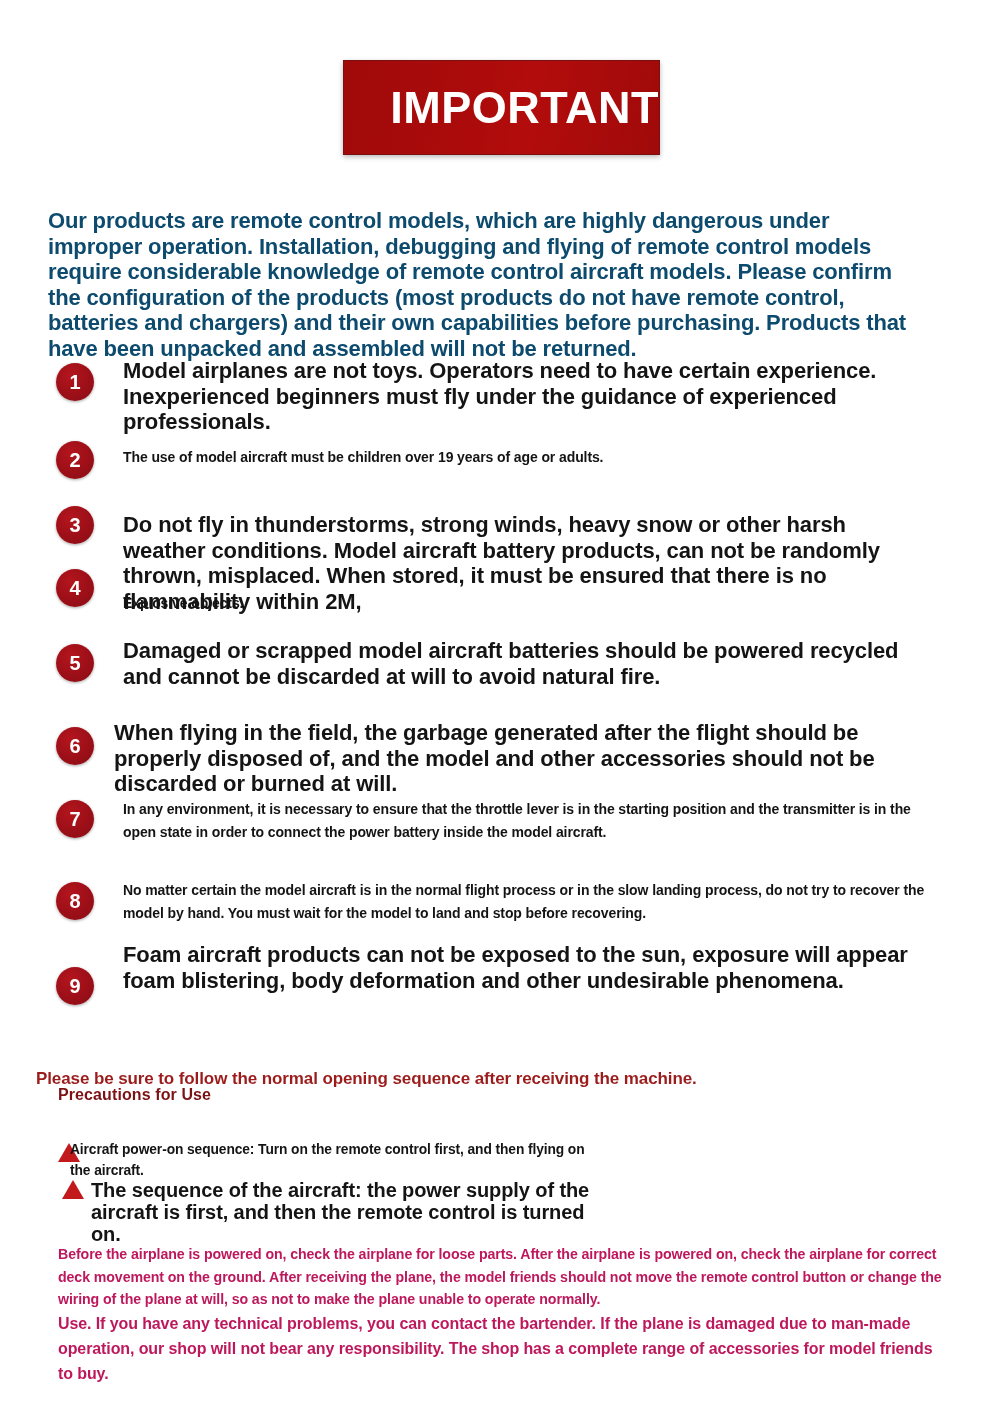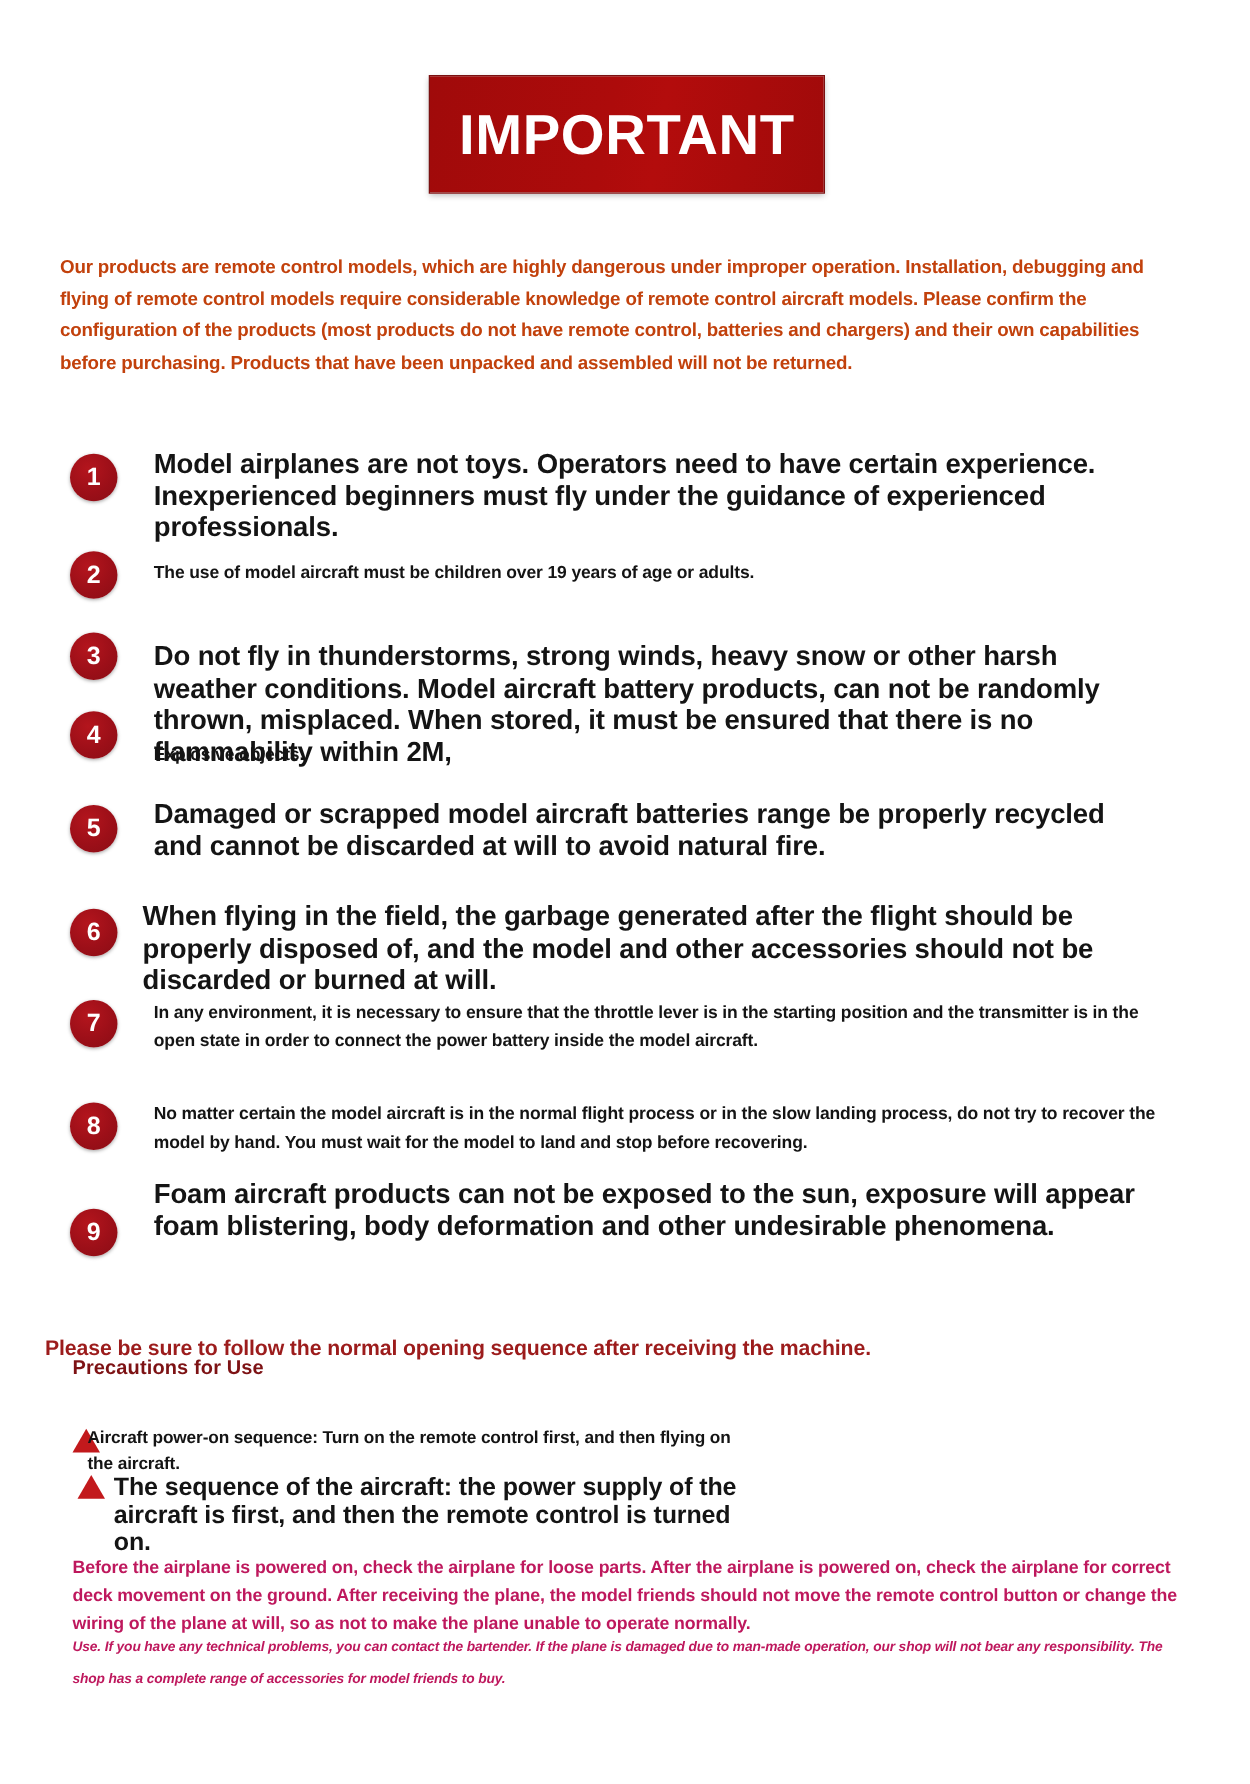--- a/index.html
+++ b/index.html
@@ -26,42 +26,42 @@
     height: 93px;
   }
   .banner {
     width: 100%;
     height: 100%;
     background: linear-gradient(100deg, #a00a0a 0%, #ad0b0b 45%, #b30c0c 58%, #a00a0a 100%);
     border: 1px solid #7a1010;
     box-shadow: 0 2px 5px rgba(0,0,0,0.28);
     display: flex;
     align-items: center;
-    justify-content: center;
+    justify-content: flex-end;
   }
   .banner-text {
     color: #ffffff;
     font-size: 45px;
     font-weight: bold;
     letter-spacing: 0.5px;
     line-height: 1;
     font-family: "Liberation Sans", "DejaVu Sans", sans-serif;
   }
 
   
   .intro {
     position: absolute;
     left: 48px;
     top: 186px;
     width: 880px;
-    font-size: 15px;
+    font-size: 22px;
     font-weight: bold;
     line-height: 25.5px;
     letter-spacing: -0.15px;
-    color: #c2410c;
+    color: #0c4a6e;
   }
 
   
   .numlist {
     position: absolute;
     left: 0;
     top: 0;
     width: 1000px;
   }
   .num-badge {
@@ -123,21 +123,21 @@
     letter-spacing: -0.1px;
   }
 
   .para {
     position: absolute;
     font-weight: bold;
     color: #be185d;
     letter-spacing: -0.1px;
   }
   .para-a { left: 58px; top: 1229px; width: 895px; font-size: 14.2px; line-height: 22.5px; }
-  .para-b { left: 58px; top: 1295px; width: 885px; font-size: 11px;   line-height: 25px; font-style: italic;   }
+  .para-b { left: 58px; top: 1295px; width: 885px; font-size: 16px;   line-height: 25px;   }
 </style>
 </head>
 <body>
 
 <div class="banner-wrap">
   <div class="banner">
     <span class="banner-text">IMPORTANT</span>
   </div>
 </div>
 
@@ -146,21 +146,21 @@
 <div class="numlist">
     <div class="num-badge" style="left: 56px; top: 363px;">1</div>
     <div class="num-text size-lg" style="left: 123px; top: 358px; width: 800px;">Model airplanes are not toys. Operators need to have certain experience. Inexperienced beginners must fly under the guidance of experienced professionals.</div>
     <div class="num-badge" style="left: 56px; top: 441px;">2</div>
     <div class="num-text size-sm" style="left: 123px; top: 446px; width: 800px;">The use of model aircraft must be children over 19 years of age or adults.</div>
     <div class="num-badge" style="left: 56px; top: 506px;">3</div>
     <div class="num-text size-lg" style="left: 123px; top: 512px; width: 800px;">Do not fly in thunderstorms, strong winds, heavy snow or other harsh weather conditions. Model aircraft battery products, can not be randomly thrown, misplaced. When stored, it must be ensured that there is no flammability within 2M,</div>
     <div class="num-badge" style="left: 56px; top: 569px;">4</div>
     <div class="num-text size-sm" style="left: 123px; top: 592px; width: 800px;">Explosive objects.</div>
     <div class="num-badge" style="left: 56px; top: 644px;">5</div>
-    <div class="num-text size-lg" style="left: 123px; top: 638px; width: 800px;">Damaged or scrapped model aircraft batteries range be properly recycled and cannot be discarded at will to avoid natural fire.</div>
+    <div class="num-text size-lg" style="left: 123px; top: 638px; width: 800px;">Damaged or scrapped model aircraft batteries should be powered recycled and cannot be discarded at will to avoid natural fire.</div>
     <div class="num-badge" style="left: 56px; top: 727px;">6</div>
     <div class="num-text size-lg" style="left: 114px; top: 720px; width: 800px;">When flying in the field, the garbage generated after the flight should be properly disposed of, and the model and other accessories should not be discarded or burned at will.</div>
     <div class="num-badge" style="left: 56px; top: 800px;">7</div>
     <div class="num-text size-sm" style="left: 123px; top: 798px; width: 810px;">In any environment, it is necessary to ensure that the throttle lever is in the starting position and the transmitter is in the open state in order to connect the power battery inside the model aircraft.</div>
     <div class="num-badge" style="left: 56px; top: 882px;">8</div>
     <div class="num-text size-sm" style="left: 123px; top: 879px; width: 815px;">No matter certain the model aircraft is in the normal flight process or in the slow landing process, do not try to recover the model by hand. You must wait for the model to land and stop before recovering.</div>
     <div class="num-badge" style="left: 56px; top: 967px;">9</div>
     <div class="num-text size-lg" style="left: 123px; top: 942px; width: 815px;">Foam aircraft products can not be exposed to the sun, exposure will appear foam blistering, body deformation and other undesirable phenomena.</div>
   </div>
 

